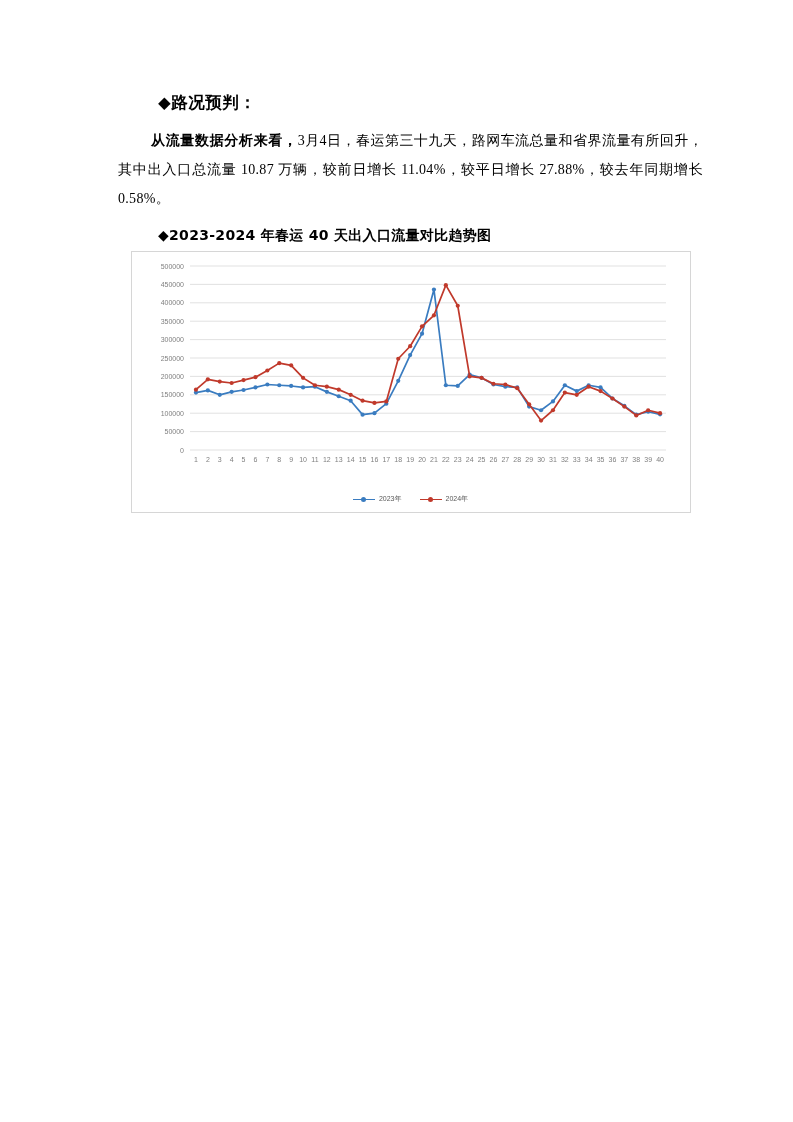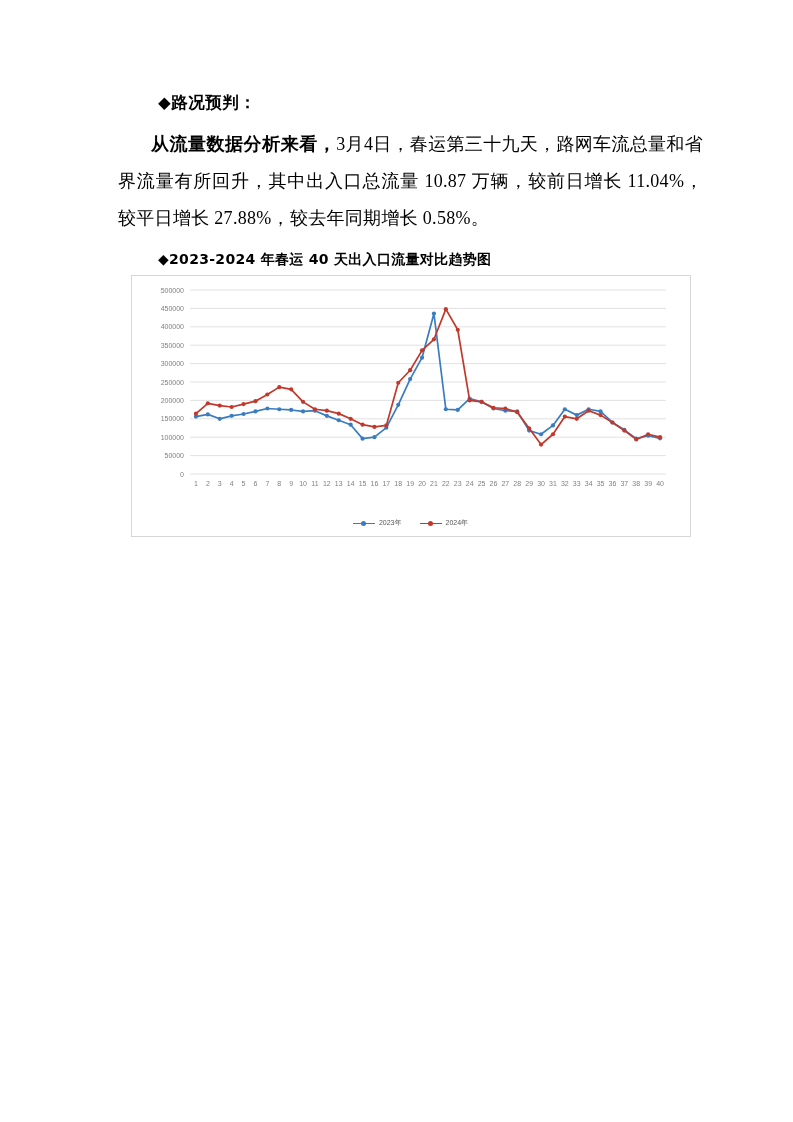--- a/index.html
+++ b/index.html
@@ -23,21 +23,21 @@
   .heading {
     font-family: "DejaVu Sans", sans-serif;
     font-weight: bold;
     font-size: 16.5px;
     letter-spacing: 0.5px;
     margin: 0 0 10px 0;
     padding-left: 40px;
     line-height: 1.6;
   }
   .para {
-    font-size: 18px;
+    font-size: 14px;
     line-height: 2.05;
     text-align: justify;
     margin: 0;
     text-indent: 33px;
     letter-spacing: 0.3px;
   }
   .para .lead {
     font-family: "DejaVu Sans", sans-serif;
     font-weight: bold;
     letter-spacing: 0.5px;

